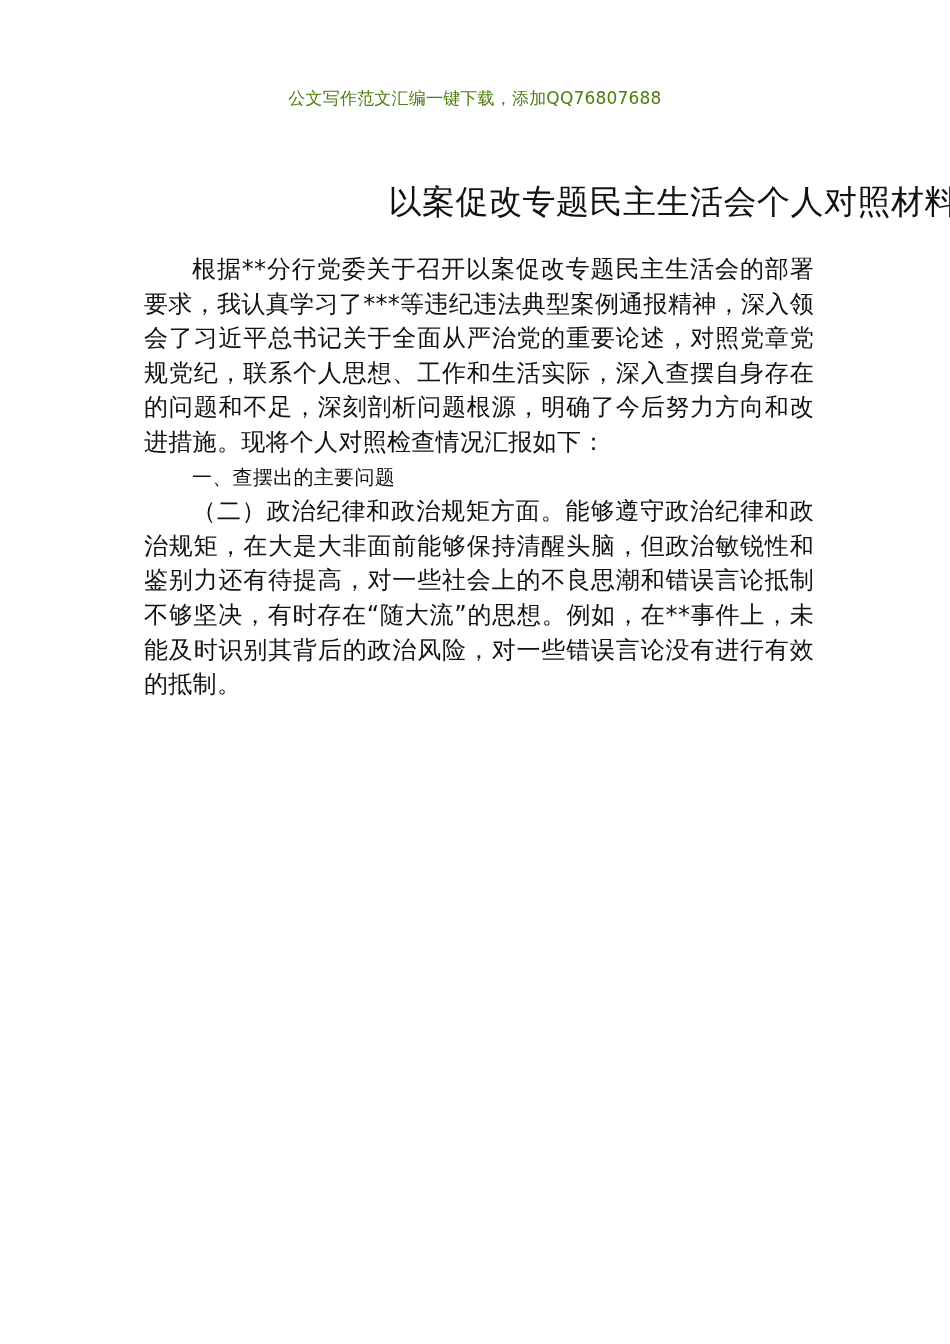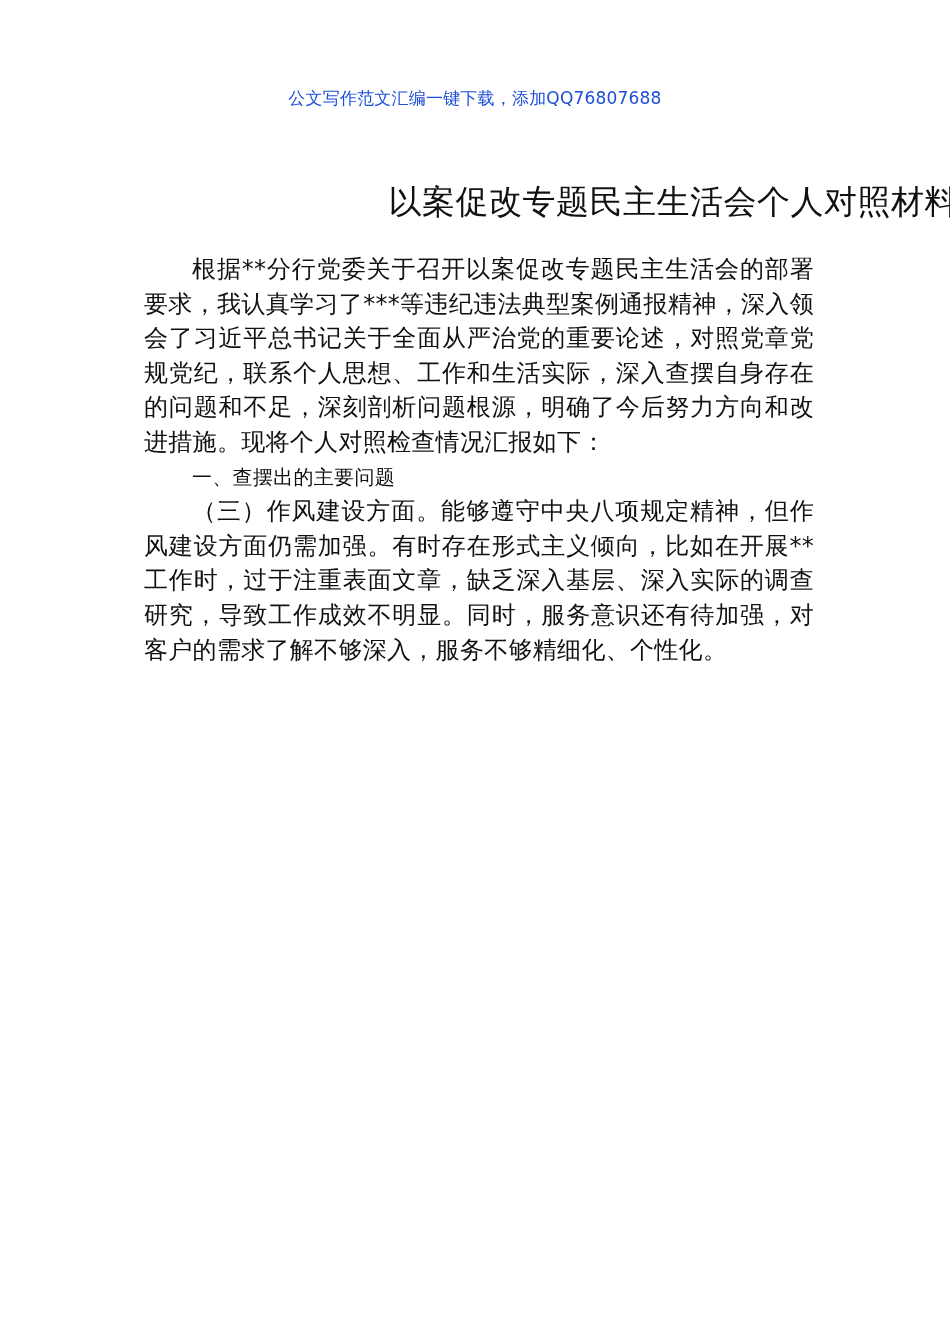--- a/index.html
+++ b/index.html
@@ -16,21 +16,21 @@
     color: #111111;
   }
   .banner {
     position: absolute;
     top: 86px;
     left: 0;
     width: 950px;
     text-align: center;
     font-size: 17px;
     line-height: 24px;
-    color: #1d4ed8;
+    color: #4d7c0f;
     letter-spacing: 0.2px;
   }
   .title {
     position: absolute;
     top: 180px;
     left: 8px;
     width: 950px;
     text-align: right;
     font-size: 33px;
     line-height: 44px;
@@ -64,14 +64,14 @@
 </head>
 <body>
 
 <div class="banner">公文写作范文汇编一键下载，添加QQ76807688</div>
 
 <div class="title">以案促改专题民主生活会个人对照材料</div>
 
 <div class="body-text">
   <p class="para">根据**分行党委关于召开以案促改专题民主生活会的部署要求，我认真学习了***等违纪违法典型案例通报精神，深入领会了习近平总书记关于全面从严治党的重要论述，对照党章党规党纪，联系个人思想、工作和生活实际，深入查摆自身存在的问题和不足，深刻剖析问题根源，明确了今后努力方向和改进措施。现将个人对照检查情况汇报如下：</p>
   <p class="heading">一、查摆出的主要问题</p>
-  <p class="para">（三）作风建设方面。能够遵守中央八项规定精神，但作风建设方面仍需加强。有时存在形式主义倾向，比如在开展**工作时，过于注重表面文章，缺乏深入基层、深入实际的调查研究，导致工作成效不明显。同时，服务意识还有待加强，对客户的需求了解不够深入，服务不够精细化、个性化。</p>
+  <p class="para">（二）政治纪律和政治规矩方面。能够遵守政治纪律和政治规矩，在大是大非面前能够保持清醒头脑，但政治敏锐性和鉴别力还有待提高，对一些社会上的不良思潮和错误言论抵制不够坚决，有时存在“随大流”的思想。例如，在**事件上，未能及时识别其背后的政治风险，对一些错误言论没有进行有效的抵制。</p>
 </div>
 
 </body></html>

